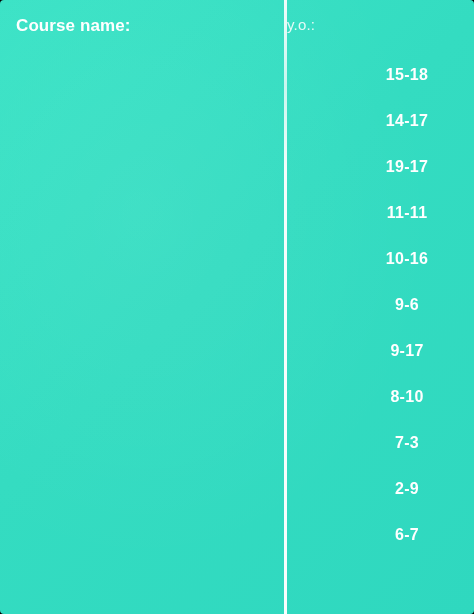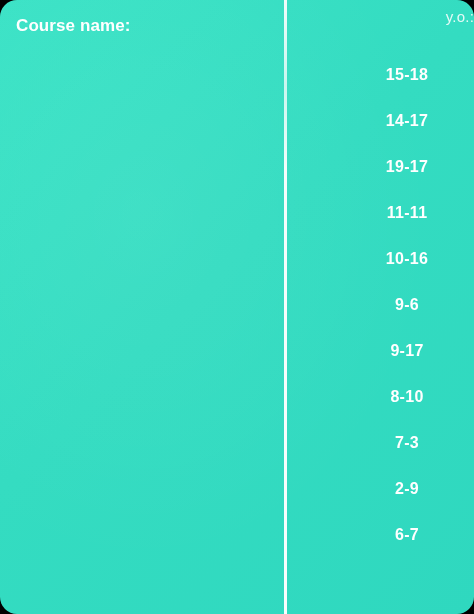--- a/index.html
+++ b/index.html
@@ -18,21 +18,21 @@
   }
 
   
   .card {
     position: absolute;
     left: 0;
     top: 0;
     width: 474px;
     height: 614px;
     box-sizing: border-box;
-    border-radius: 17px;
+    border-radius: 4px;
     background: linear-gradient(135deg, #3BE3C6 0%, #34DCC1 45%, #2FD8BF 100%);
     overflow: hidden;
   }
 
   
   .card::after {
     content: "";
     position: absolute;
     inset: 0;
     background: radial-gradient(ellipse at 30% 35%, rgba(255,255,255,0.05) 0%, rgba(255,255,255,0) 62%);
@@ -100,23 +100,23 @@
     left: 287px;
     top: 0;
     width: 187px;
     height: 614px;
     z-index: 2;
   }
 
   .age-header {
     position: absolute;
     left: 0;
-    top: 8px;
+    top: 16px;
     width: 187px;
-    text-align: right;
+    text-align: left;
     font-size: 15px;
     font-weight: normal;
     color: rgba(255,255,255,0.86);
     letter-spacing: 0.2px;
   }
 
   .age-rows {
     position: absolute;
     left: 16px;
     top: 52px;

